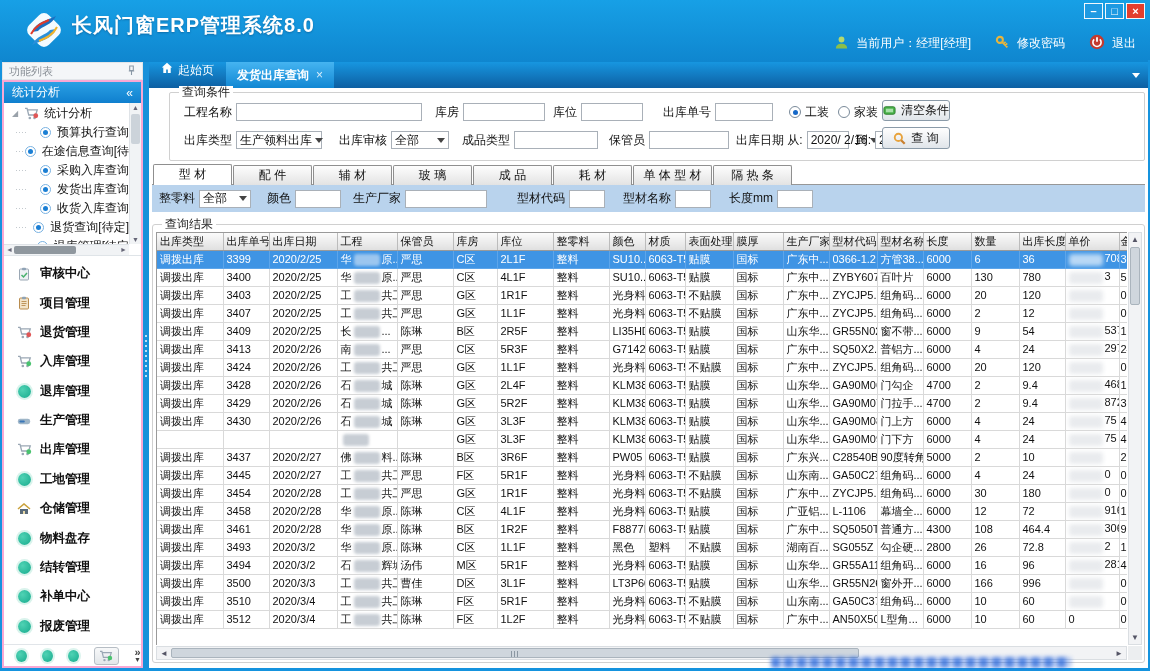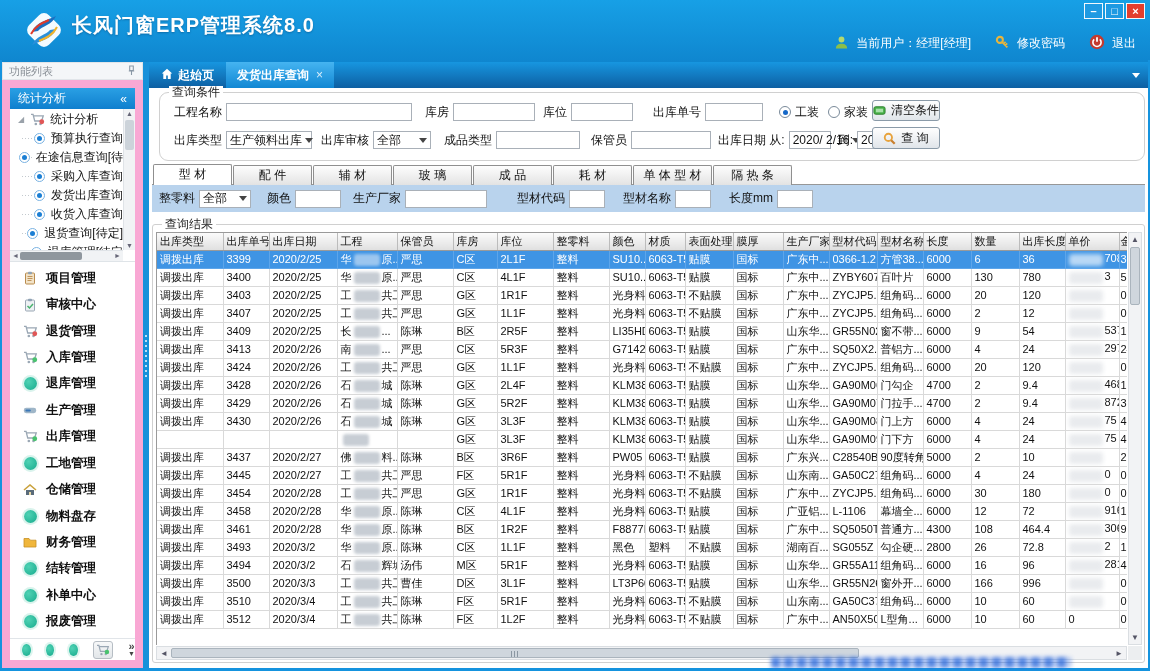--- a/index.html
+++ b/index.html
@@ -22,21 +22,21 @@
     font-size:11px;line-height:14px;text-align:center;font-weight:bold;}
   .wbtn.close{background:#e23e2e;}
   .user-area{position:absolute;right:14px;top:34px;display:flex;align-items:center;gap:7px;
     color:#fff;font-size:12px;}
   .user-area .gap{width:10px;}
 
   
   .sidebar{position:absolute;left:2px;top:62px;width:141px;bottom:3px;background:#fff;z-index:5;}
   .func-header{height:18px;background:#f4f6f8;color:#8a9097;font-size:11px;display:flex;
     align-items:center;justify-content:space-between;padding:0 6px;border:1px solid #e1e5e9;}
-  .side-panel{position:absolute;left:0;right:0;top:18px;bottom:0;border:8px solid #f9a8d4;
+  .side-panel{position:absolute;left:0;right:0;top:18px;bottom:0;border:2px solid #f9a8d4;
     display:flex;flex-direction:column;background:#fff;}
   .section-header{height:21px;background:linear-gradient(#2aa0e4,#0f7fce);color:#fff;
     font-size:12px;display:flex;align-items:center;justify-content:space-between;padding:0 8px;flex:0 0 21px;}
   .tree{position:relative;flex:0 0 153px;overflow:hidden;border-bottom:1px solid #dfe4e8;}
   .tree-inner{position:absolute;left:0;top:0;right:12px;bottom:11px;overflow:hidden;}
   .tree-root{height:20px;display:flex;align-items:center;gap:5px;padding-left:8px;
     font-size:12px;white-space:nowrap;}
   .tree-exp{color:#9aa2aa;font-size:8px;}
   .tree-item{height:19px;display:flex;align-items:center;gap:6px;padding-left:26px;
     font-size:12px;white-space:nowrap;position:relative;justify-content:flex-end;}
@@ -76,32 +76,32 @@
 
   
   .splitter{position:absolute;left:143px;top:62px;width:6px;bottom:3px;background:#1791da;z-index:6;}
   .splitter::after{content:"";position:absolute;left:2px;top:45%;width:2px;height:44px;
     background:repeating-linear-gradient(#bfe0f5 0 2px,transparent 2px 5px);}
 
   
   .main{position:absolute;left:149px;top:62px;right:2px;bottom:3px;}
   .tabstrip{position:absolute;left:0;right:0;top:0;height:26px;
     background:linear-gradient(#1796e0,#0d5fa2);display:flex;}
-  .tab-home{display:flex;align-items:center;gap:5px;padding:0 12px;color:#fff;font-size:12px;font-weight:bold;}
+  .tab-home{display:flex;align-items:flex-start;gap:5px;padding:0 12px;color:#fff;font-size:12px;}
   .tab-active{display:flex;align-items:center;gap:7px;padding:0 11px;color:#fff;font-size:12px;
     font-weight:bold;background:linear-gradient(#45b4f1,#1187d3);}
   .tab-close{font-weight:normal;color:#d9eefb;font-size:12px;}
   .tab-caret{position:absolute;right:8px;top:11px;width:0;height:0;
     border-left:4px solid transparent;border-right:4px solid transparent;border-top:5px solid #fff;}
   .workspace{position:absolute;left:0;right:0;top:26px;bottom:0;background:#fff;}
 
   .box-label{position:absolute;top:-7px;left:9px;background:#fff;padding:0 3px;
     font-size:12px;line-height:13px;color:#222;}
-  .qbox{position:absolute;top:4px;left:10px;right:3px;height:69px;
-    border:1px solid #d0d0d0;border-radius:9px;}
+  .qbox{position:absolute;top:4px;left:20px;right:3px;height:69px;
+    border:1px solid #d0d0d0;border-radius:2px;}
   .qrow{position:absolute;left:0;right:0;height:20px;display:flex;align-items:center;
     font-size:12px;padding-left:14px;white-space:nowrap;}
   .qrow.r1{top:9px;} .qrow.r2{top:37px;}
   .qlabel{margin-right:4px;}
   .tinput{height:18px;border:1px solid #a9b0b8;background:#fff;font-size:12px;padding:0 2px;
     font-family:inherit;}
   .combo{height:18px;border:1px solid #a9b0b8;background:#fff;display:flex;align-items:center;
     padding:0 3px;font-size:12px;gap:3px;}
   .combo .arr{margin-left:auto;width:0;height:0;border-left:4px solid transparent;
     border-right:4px solid transparent;border-top:5px solid #444;}
@@ -278,36 +278,36 @@
         <div class="tree-hscroll">
           <span class="lf">◄</span>
           <span class="thumb"></span>
           <span class="rt">►</span>
         </div>
       </div>
       <div class="menu" id="menu-list">
           <div class="menu-item">
             <span class="mi-ic">
               <svg width="12" height="14" viewBox="0 0 12 14">
+                <rect x="1.5" y="2" width="9" height="11" rx="1" fill="#eef1f4" stroke="#9aa7b4"></rect>
+                <rect x="4" y="0.8" width="4" height="2.4" rx="1" fill="#8fa3b5"></rect>
+                <path d="M3.5 8l2 2 3.5-4" fill="none" stroke="#49b26e" stroke-width="1.5"></path>
+              </svg>
+            </span>
+            <span>审核中心</span>
+          </div>
+          <div class="menu-item">
+            <span class="mi-ic">
+              <svg width="12" height="14" viewBox="0 0 12 14">
                 <rect x="1.5" y="2" width="9" height="11" rx="1" fill="#f2e3c8" stroke="#b98c4e"></rect>
                 <rect x="4" y="0.8" width="4" height="2.4" rx="1" fill="#8fa3b5"></rect>
                 <path d="M3.5 5.5h5M3.5 7.5h5M3.5 9.5h4" stroke="#b98c4e" stroke-width="0.9"></path>
               </svg>
             </span>
             <span>项目管理</span>
-          </div>
-          <div class="menu-item">
-            <span class="mi-ic">
-              <svg width="12" height="14" viewBox="0 0 12 14">
-                <rect x="1.5" y="2" width="9" height="11" rx="1" fill="#eef1f4" stroke="#9aa7b4"></rect>
-                <rect x="4" y="0.8" width="4" height="2.4" rx="1" fill="#8fa3b5"></rect>
-                <path d="M3.5 8l2 2 3.5-4" fill="none" stroke="#49b26e" stroke-width="1.5"></path>
-              </svg>
-            </span>
-            <span>审核中心</span>
           </div>
           <div class="menu-item">
             <span class="mi-ic">
               <svg width="15" height="13" viewBox="0 0 16 14">
                 <path d="M1 1.5h2.2L5 8.6h7.4l1.8-5.6H4" fill="none" stroke="#9aa7b4" stroke-width="1.4"></path>
                 <circle cx="6.2" cy="11.8" r="1.4" fill="#9aa7b4"></circle>
                 <circle cx="11.2" cy="11.8" r="1.4" fill="#9aa7b4"></circle>
                 <circle cx="12.6" cy="9.4" r="2.6" fill="#e05656"></circle>
               </svg>
             </span>
@@ -364,28 +364,20 @@
                 <rect x="6" y="8" width="2" height="3" fill="#e8d9a8"></rect>
               </svg>
             </span>
             <span>仓储管理</span>
           </div>
           <div class="menu-item">
             <span class="mi-ic">
               <span class="ic-circle"></span>
             </span>
             <span>物料盘存</span>
-          </div>
-          <div class="menu-item">
-            <span class="mi-ic">
-              <svg width="14" height="11" viewBox="0 0 14 11">
-                <path d="M1 1.5h5l1.4 1.7H13V10H1z" fill="#f0b63c" stroke="#c79023" stroke-width="0.8"></path>
-              </svg>
-            </span>
-            <span>财务管理</span>
           </div>
           <div class="menu-item">
             <span class="mi-ic">
               <span class="ic-circle"></span>
             </span>
             <span>结转管理</span>
           </div>
           <div class="menu-item">
             <span class="mi-ic">
               <span class="ic-circle"></span>
@@ -459,21 +451,21 @@
             <span class="rdot"></span>
             <span>家装</span>
           </span>
         </div>
         <div class="qrow r2">
           <span class="qlabel">出库类型</span>
           <span class="combo" style="width:86px">
             <span>生产领料出库</span>
               <span class="arr"></span>
           </span>
-          <span class="qlabel" style="margin-left:9px">出库审核</span>
+          <span class="qlabel" style="margin-left:17px">出库审核</span>
           <span class="combo" style="width:58px">
             <span>全部</span>
               <span class="arr"></span>
           </span>
           <span class="qlabel" style="margin-left:13px">成品类型</span>
           <input class="tinput" style="width: 84px;">
           <span class="qlabel" style="margin-left:11px">保管员</span>
           <input class="tinput" style="width: 80px;">
           <span class="qlabel" style="margin-left:7px">出库日期 从:</span>
           <span class="combo" style="width:42px">

